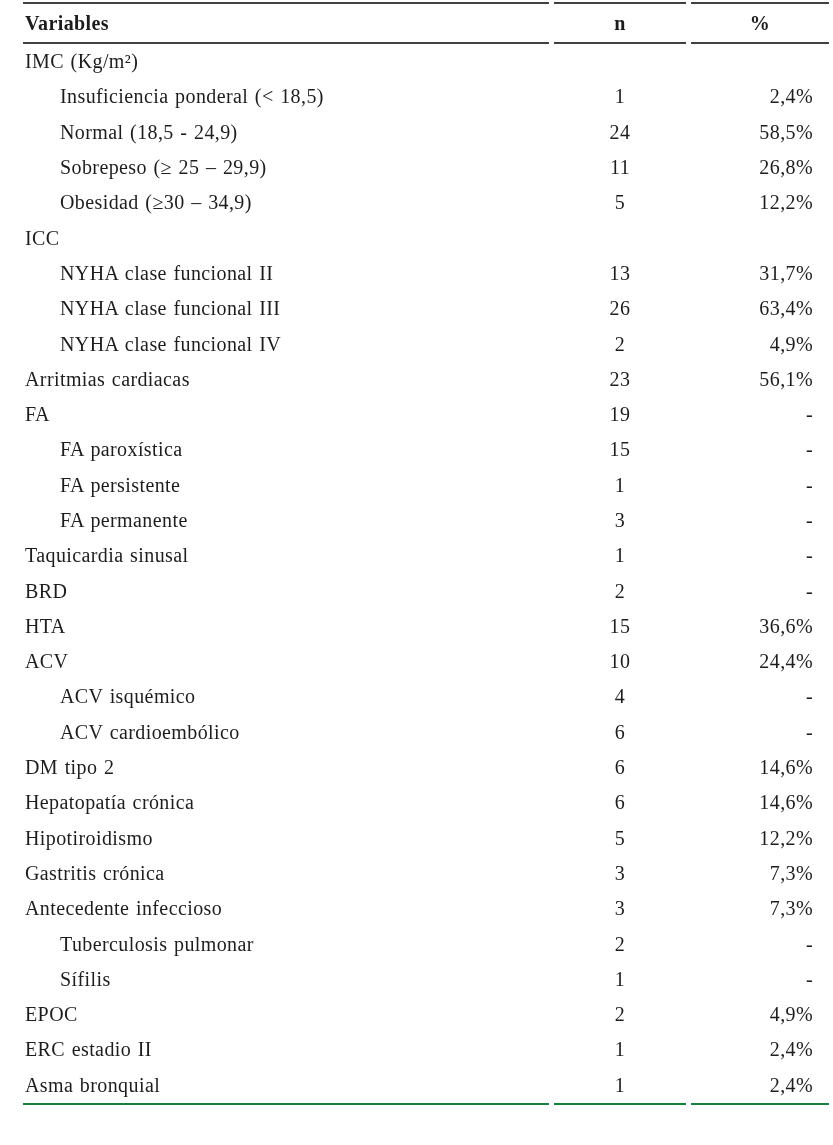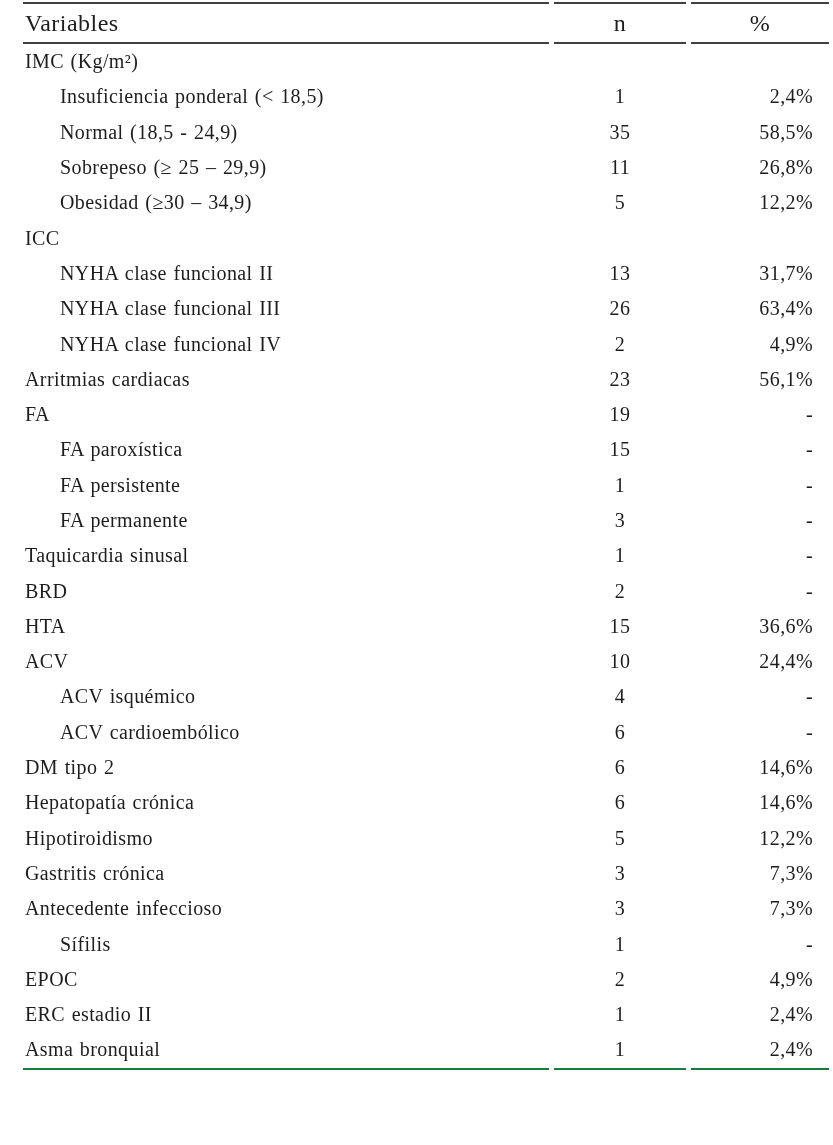--- a/index.html
+++ b/index.html
@@ -28,22 +28,22 @@
     margin: 2px 0 0 18px;
   }
   col.c1 { width: 526px; }
   col.c2 { width: 132px; }
   col.c3 { width: 138px; }
 
   thead th {
     border-top: 2px solid #414141;
     border-bottom: 2px solid #414141;
     height: 38px;
-    font-size: 24px;
-    font-weight: normal;
+    font-size: 20px;
+    font-weight: bold;
     letter-spacing: 0.02em;
     vertical-align: middle;
     padding: 0;
   }
   thead th.h-label { text-align: left; padding-left: 2px; }
   thead th.h-n     { text-align: center; }
   thead th.h-pct   { text-align: center; }
 
   tbody td {
     height: 35.3px;
@@ -86,21 +86,21 @@
           <td class="c-n"></td>
           <td class="c-pct"></td>
         </tr>
         <tr>
           <td class="c-label" style="padding-left: 37px;">Insuficiencia ponderal (&lt; 18,5)</td>
           <td class="c-n">1</td>
           <td class="c-pct">2,4%</td>
         </tr>
         <tr>
           <td class="c-label" style="padding-left: 37px;">Normal (18,5 - 24,9)</td>
-          <td class="c-n">35</td>
+          <td class="c-n">24</td>
           <td class="c-pct">58,5%</td>
         </tr>
         <tr>
           <td class="c-label" style="padding-left: 37px;">Sobrepeso (≥ 25 – 29,9)</td>
           <td class="c-n">11</td>
           <td class="c-pct">26,8%</td>
         </tr>
         <tr>
           <td class="c-label" style="padding-left: 37px;">Obesidad (≥30 – 34,9)</td>
           <td class="c-n">5</td>
@@ -200,20 +200,25 @@
           <td class="c-label" style="padding-left: 2px;">Gastritis crónica</td>
           <td class="c-n">3</td>
           <td class="c-pct">7,3%</td>
         </tr>
         <tr>
           <td class="c-label" style="padding-left: 2px;">Antecedente infeccioso</td>
           <td class="c-n">3</td>
           <td class="c-pct">7,3%</td>
         </tr>
         <tr>
+          <td class="c-label" style="padding-left: 37px;">Tuberculosis pulmonar</td>
+          <td class="c-n">2</td>
+          <td class="c-pct">-</td>
+        </tr>
+        <tr>
           <td class="c-label" style="padding-left: 37px; margin-top: 32px;">Sífilis</td>
           <td class="c-n">1</td>
           <td class="c-pct">-</td>
         </tr>
         <tr>
           <td class="c-label" style="padding-left: 2px;">EPOC</td>
           <td class="c-n">2</td>
           <td class="c-pct">4,9%</td>
         </tr>
         <tr>

